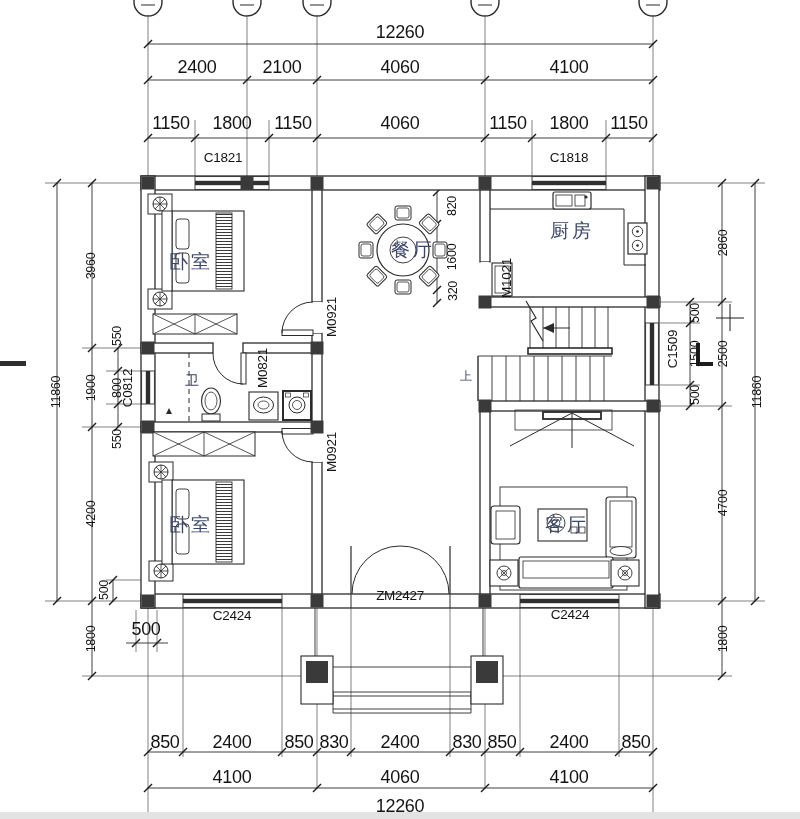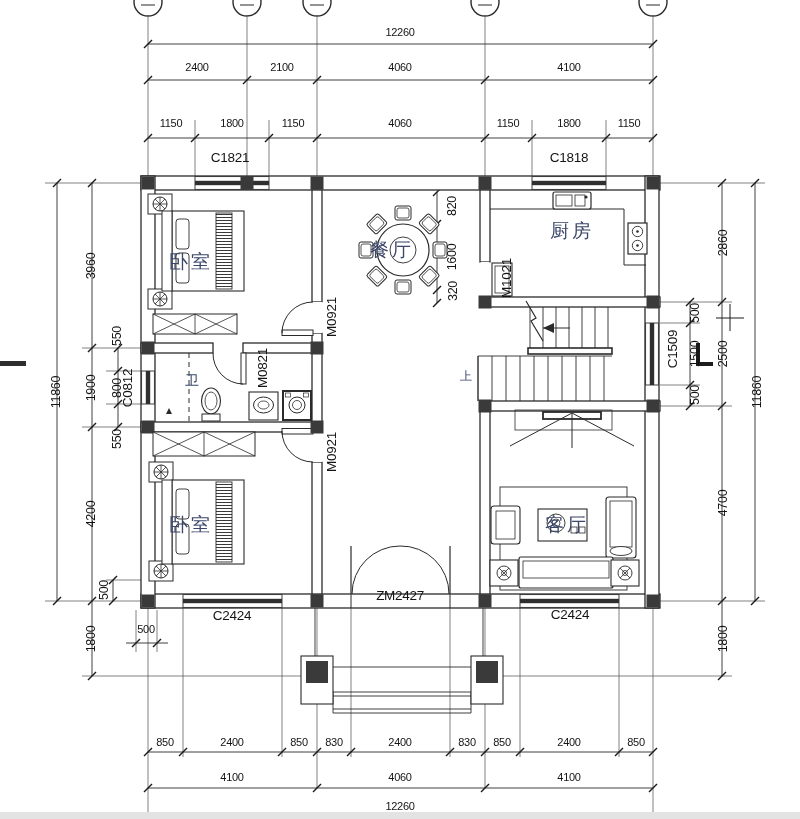--- a/index.html
+++ b/index.html
@@ -1,19 +1,19 @@
 <!DOCTYPE html>
 <html><head>
 <meta charset="utf-8">
 <style>
   html,body{margin:0;padding:0;background:#fff;}
   #plan{position:relative;width:800px;height:819px;background:#ffffff;overflow:hidden;
         font-family:"Liberation Sans",sans-serif;color:#111;}
   #plan svg{position:absolute;left:0;top:0;}
-  .lbl{position:absolute;transform:translate(-50%,-50%);font-size:11px;line-height:1;
+  .lbl{position:absolute;transform:translate(-50%,-50%);font-size:18px;line-height:1;
        white-space:nowrap;color:#141414;letter-spacing:-0.3px;}
   .lblv{position:absolute;transform:translate(-50%,-50%) rotate(-90deg);font-size:12.5px;
         line-height:1;white-space:nowrap;color:#141414;letter-spacing:-0.3px;}
   .open{font-size:13.5px;}
   .room{position:absolute;transform:translate(-50%,-50%);font-size:19px;letter-spacing:3px;
         color:#3b4668;white-space:nowrap;line-height:1;}
   .small{font-size:14px;letter-spacing:0;}
   .tiny{font-size:12px;letter-spacing:0;}
   #graybar{position:absolute;left:0;top:812px;width:800px;height:7px;background:#e3e3e3;}
 </style>
@@ -370,21 +370,21 @@
 <div class="lbl" style="left:282px;top:67px">2100</div>
 <div class="lbl" style="left:400px;top:67px">4060</div>
 <div class="lbl" style="left:569px;top:67px">4100</div>
 <div class="lbl" style="left:171px;top:123px">1150</div>
 <div class="lbl" style="left:232px;top:123px">1800</div>
 <div class="lbl" style="left:293px;top:123px">1150</div>
 <div class="lbl" style="left:400px;top:123px">4060</div>
 <div class="lbl" style="left:508px;top:123px">1150</div>
 <div class="lbl" style="left:569px;top:123px">1800</div>
 <div class="lbl" style="left:629px;top:123px">1150</div>
-<div class="lbl open" style="left:230px;top:158px">C1821</div>
+<div class="lbl open" style="left:223px;top:158px">C1821</div>
 <div class="lbl open" style="left:569px;top:158px">C1818</div>
 
 <div class="lbl" style="left:165px;top:742px">850</div>
 <div class="lbl" style="left:232px;top:742px">2400</div>
 <div class="lbl" style="left:299px;top:742px">850</div>
 <div class="lbl" style="left:334px;top:742px">830</div>
 <div class="lbl" style="left:400px;top:742px">2400</div>
 <div class="lbl" style="left:467px;top:742px">830</div>
 <div class="lbl" style="left:502px;top:742px">850</div>
 <div class="lbl" style="left:569px;top:742px">2400</div>
@@ -422,20 +422,20 @@
 <div class="lblv" style="left:452px;top:206px">820</div>
 <div class="lblv" style="left:452px;top:257px">1600</div>
 <div class="lblv" style="left:453px;top:291px">320</div>
 <div class="lblv open" style="left:507px;top:278px">M1021</div>
 <div class="lblv open" style="left:263px;top:368px">M0821</div>
 <div class="lblv open" style="left:332px;top:317px">M0921</div>
 <div class="lblv open" style="left:332px;top:452px">M0921</div>
 
 <div class="room" style="left:191px;top:261px">卧室</div>
 <div class="room" style="left:191px;top:524px">卧室</div>
-<div class="room" style="left:392px;top:249px">餐厅</div>
+<div class="room" style="left:413px;top:249px">餐厅</div>
 <div class="room" style="left:572px;top:230px">厨房</div>
 <div class="room small" style="left:192px;top:380px">卫</div>
 <div class="room" style="left:567px;top:524px">客厅</div>
 <div class="room tiny" style="left:466px;top:376px">上</div>
 
 <div id="graybar"></div>
 </div>
 
 </body></html>

